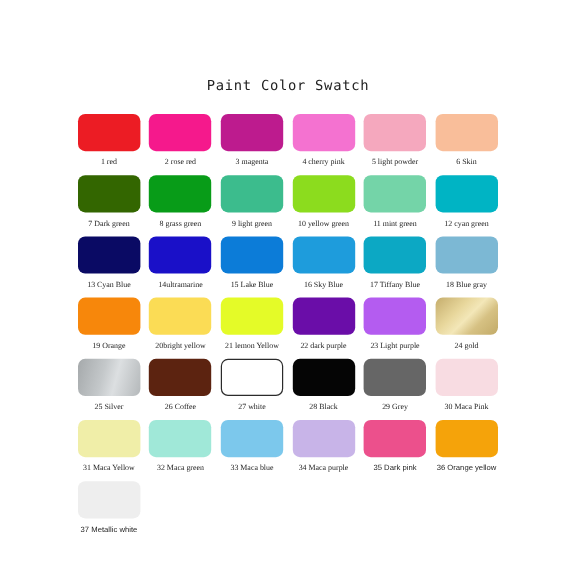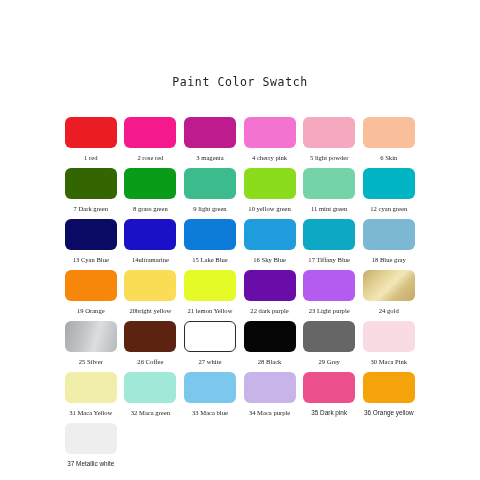--- a/index.html
+++ b/index.html
@@ -20,21 +20,21 @@
     background: #ffffff;
     box-sizing: border-box;
   }
   .title {
     text-align: center;
     font-family: "DejaVu Sans Mono", "Liberation Mono", monospace;
     font-size: 11.5px;
     letter-spacing: 0.6px;
     color: #222222;
     padding-top: 63px;
-    margin: 12px;
+    margin: 1px;
     font-weight: normal;
   }
   .grid {
     margin: 0 auto;
     padding-top: 16px;
     width: 358px;
   }
   .row {
     display: flex;
     justify-content: flex-start;

